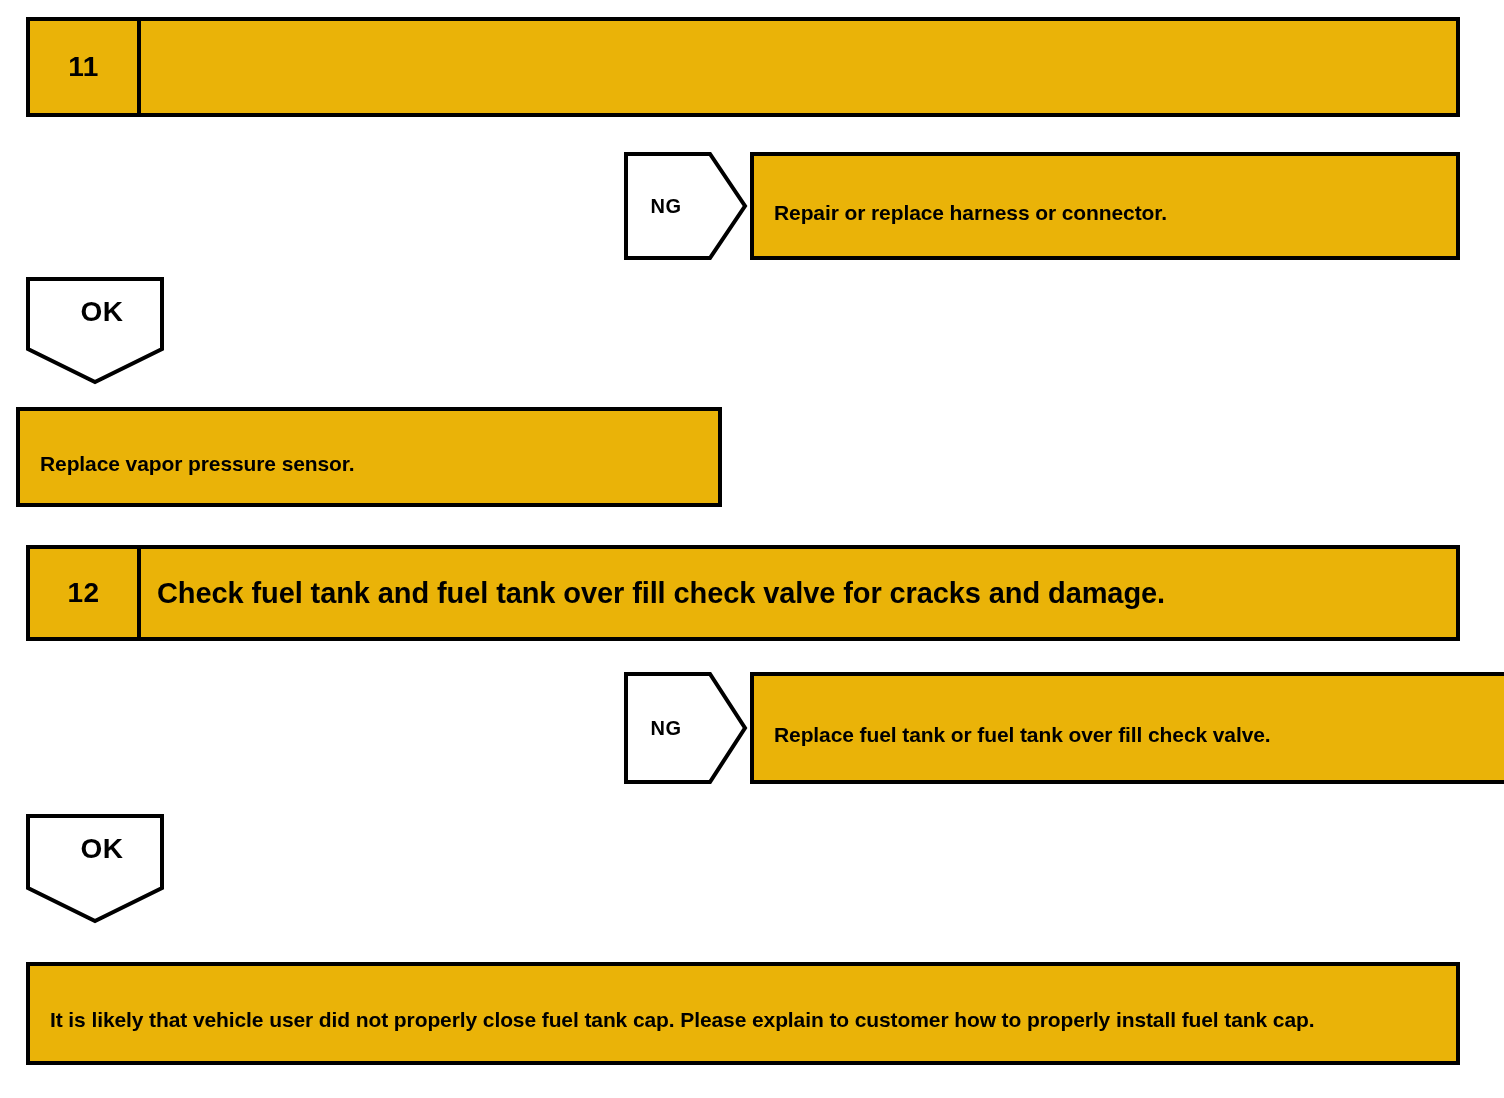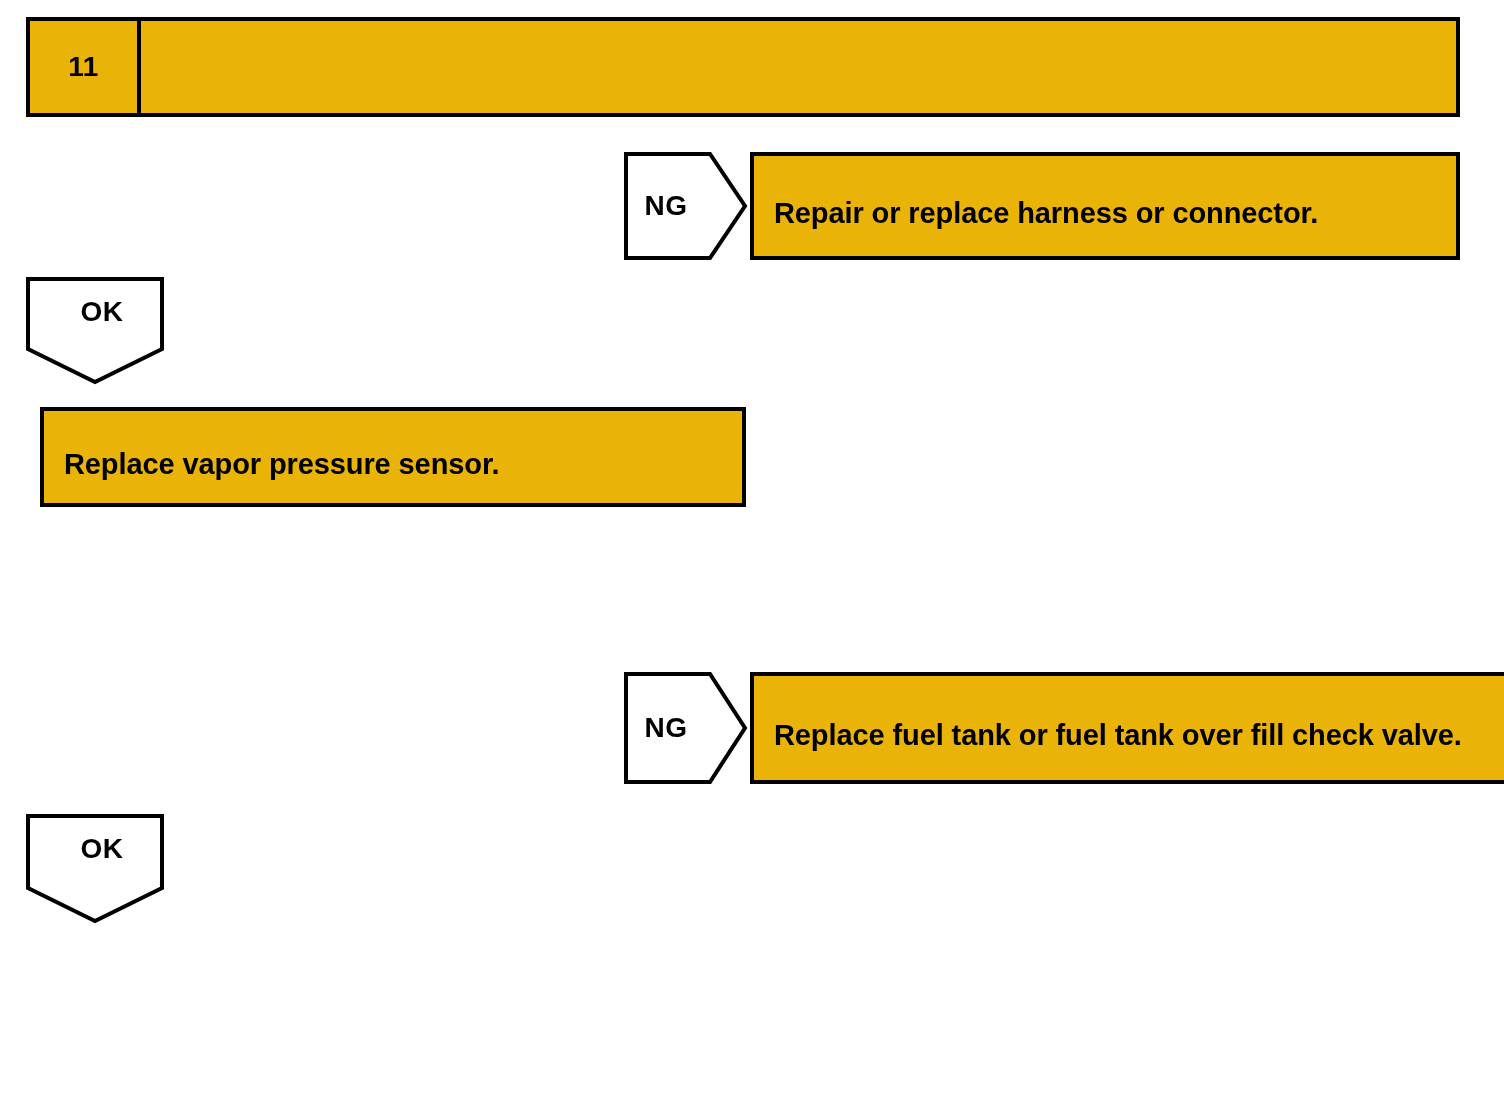--- a/index.html
+++ b/index.html
@@ -54,21 +54,21 @@
     font-size: 29px;
     font-weight: bold;
     line-height: 1.18;
     color: #000000;
     letter-spacing: -0.1px;
   }
 
   
   .stmt-text {
     padding: 0 18px 0 20px;
-    font-size: 29px;
+    font-size: 21px;
     font-weight: bold;
     line-height: 1.18;
     color: #000000;
     letter-spacing: -0.1px;
     margin-top: 14px;
   }
   .stmt-text.justify {
     text-align: justify;
     text-align-last: left;
   }
@@ -80,21 +80,21 @@
   }
   .ng-marker .ng-label {
     position: absolute;
     left: 0;
     top: 0;
     width: 84px;
     height: 100%;
     display: flex;
     align-items: center;
     justify-content: center;
-    font-size: 28px;
+    font-size: 20px;
     font-weight: bold;
     color: #000000;
     letter-spacing: 0.5px;
   }
 
   
   .ok-marker {
     position: absolute;
     display: block;
   }
@@ -136,37 +136,44 @@
     <div class="stmt-text">Repair or replace harness or connector.</div>
   </div>
 
   <div class="ok-marker" style="left:26px; top:277px; width:138px; height:108px;">
     <svg width="138" height="108" viewBox="0 0 138 108">
       <polygon points="2,2 136,2 136,72 69,105 2,72" fill="#ffffff" stroke="#000000" stroke-width="4" stroke-linejoin="miter"></polygon>
     </svg>
     <span class="ok-label">OK</span>
   </div>
 
-  <div class="node box" style="left:40px; top:407px; width:706px; height:100px;">
+  <div class="node box" style="left:16px; top:407px; width:706px; height:100px;">
     <div class="stmt-text">Replace vapor pressure sensor.</div>
   </div>
 
+  <div class="node box" style="left:26px; top:545px; width:1434px; height:96px;">
+    <div class="step-num">12</div>
+    <div class="step-text">Check fuel tank and fuel tank over fill check valve for cracks and damage.</div>
+  </div>
 
   <div class="ng-marker" style="left:624px; top:672px; width:124px; height:112px;">
     <svg width="124" height="112" viewBox="0 0 124 112">
       <polygon points="2,2 86,2 121,56 86,110 2,110" fill="#ffffff" stroke="#000000" stroke-width="4" stroke-linejoin="miter"></polygon>
     </svg>
     <span class="ng-label">NG</span>
   </div>
 
   <div class="node box" style="left:750px; top:672px; width:796px; height:112px;">
     <div class="stmt-text justify">Replace fuel tank or fuel tank over fill check valve.</div>
   </div>
 
   <div class="ok-marker" style="left:26px; top:814px; width:138px; height:110px;">
     <svg width="138" height="110" viewBox="0 0 138 110">
       <polygon points="2,2 136,2 136,74 69,107 2,74" fill="#ffffff" stroke="#000000" stroke-width="4" stroke-linejoin="miter"></polygon>
     </svg>
     <span class="ok-label">OK</span>
   </div>
 
+  <div class="node box" style="left:26px; top:962px; width:1434px; height:103px;">
+    <div class="stmt-text">It is likely that vehicle user did not properly close fuel tank cap. Please explain to customer how to properly install fuel tank cap.</div>
+  </div>
 
 </div>
 
 </body></html>

